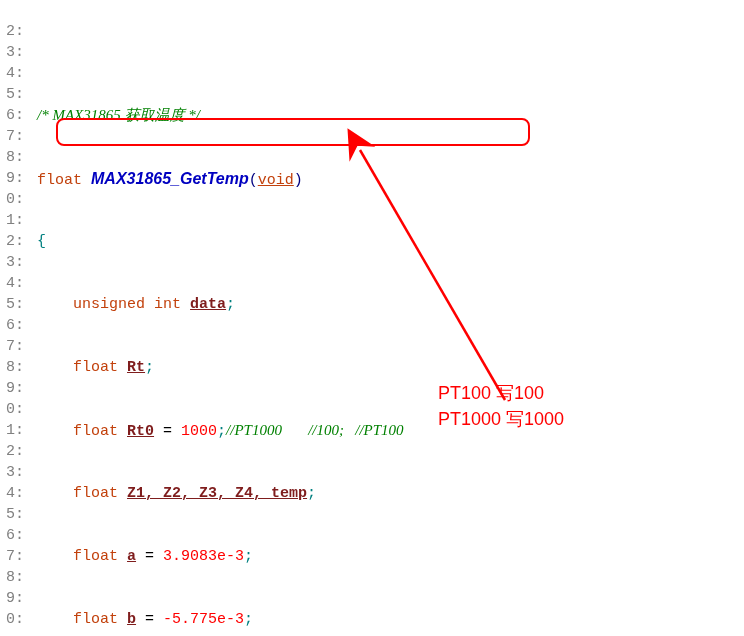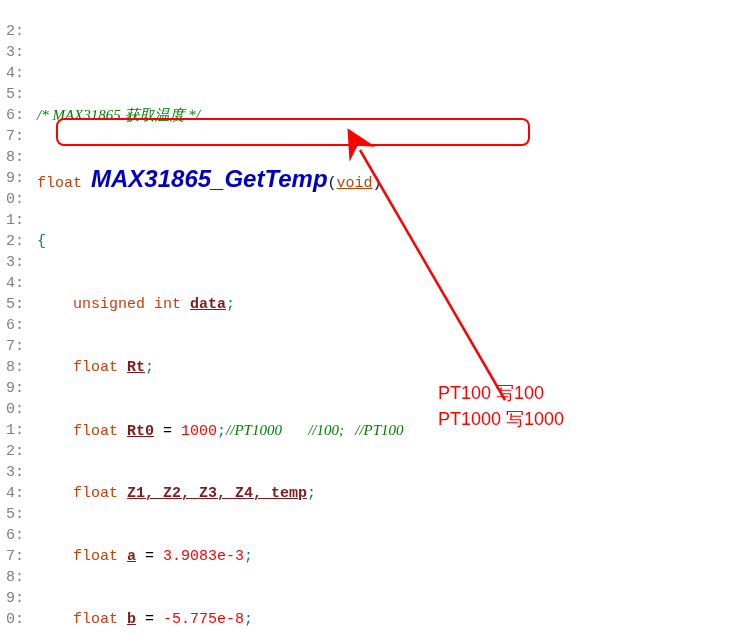--- a/index.html
+++ b/index.html
@@ -29,21 +29,21 @@
     color: #ffffff;
   }
   .code {
     flex: 1;
     position: relative;
     white-space: pre;
   }
   .line { height: 21px; }
   .c-comment   { color: #008000; font-style: italic; font-family: Liberation Serif, serif; }
   .c-kw        { color: #c2410c; }
-  .c-func      { color: #0000c0; font-weight: bold; font-size: 24px; font-family: Arial, sans-serif; font-style: italic; }
+  .c-func      { color: #0000c0; font-weight: bold; font-size: 16px; font-family: Arial, sans-serif; font-style: italic; }
   .c-var       { color: #7f1d1d; font-weight: bold; text-decoration: underline; }
   .c-num       { color: #ff0000; font-family: Liberation Mono, monospace; }
   .c-punc      { color: #008080; }
   .c-plain     { color: #000000; }
   .c-paren     { color: #000080; }
   .c-void      { color: #c2410c; text-decoration: underline; }
   .highlight-box {
     position: absolute;
     border: 2.5px solid #ff0000;
     border-radius: 8px;
@@ -101,21 +101,21 @@
   <div class="code">
     <div class="line"></div>
     <div class="line"> <span class="c-comment">/* MAX31865 获取温度 */</span></div>
     <div class="line"> <span class="c-kw">float </span><span class="c-func">MAX31865_GetTemp</span><span class="c-paren">(</span><span class="c-void">void</span><span class="c-paren">)</span></div>
     <div class="line"> <span class="c-punc">{</span></div>
     <div class="line">     <span class="c-kw">unsigned int </span><span class="c-var">data</span><span class="c-punc">;</span></div>
     <div class="line">     <span class="c-kw">float </span><span class="c-var">Rt</span><span class="c-punc">;</span></div>
     <div class="line">     <span class="c-kw">float </span><span class="c-var">Rt0</span><span class="c-plain"> = </span><span class="c-num">1000</span><span class="c-punc">;</span><span class="c-comment">//PT1000       //100;   //PT100</span></div>
     <div class="line">     <span class="c-kw">float </span><span class="c-var">Z1, Z2, Z3, Z4, temp</span><span class="c-punc">;</span></div>
     <div class="line">     <span class="c-kw">float </span><span class="c-var">a</span><span class="c-plain"> = </span><span class="c-num">3.9083e-3</span><span class="c-punc">;</span></div>
-    <div class="line">     <span class="c-kw">float </span><span class="c-var">b</span><span class="c-plain"> = </span><span class="c-num">-5.775e-8</span><span class="c-punc">;</span></div>
+    <div class="line">     <span class="c-kw">float </span><span class="c-var">b</span><span class="c-plain"> = </span><span class="c-num">-5.775e-3</span><span class="c-punc">;</span></div>
     
     
     
     
     
     
     
     
     
     

